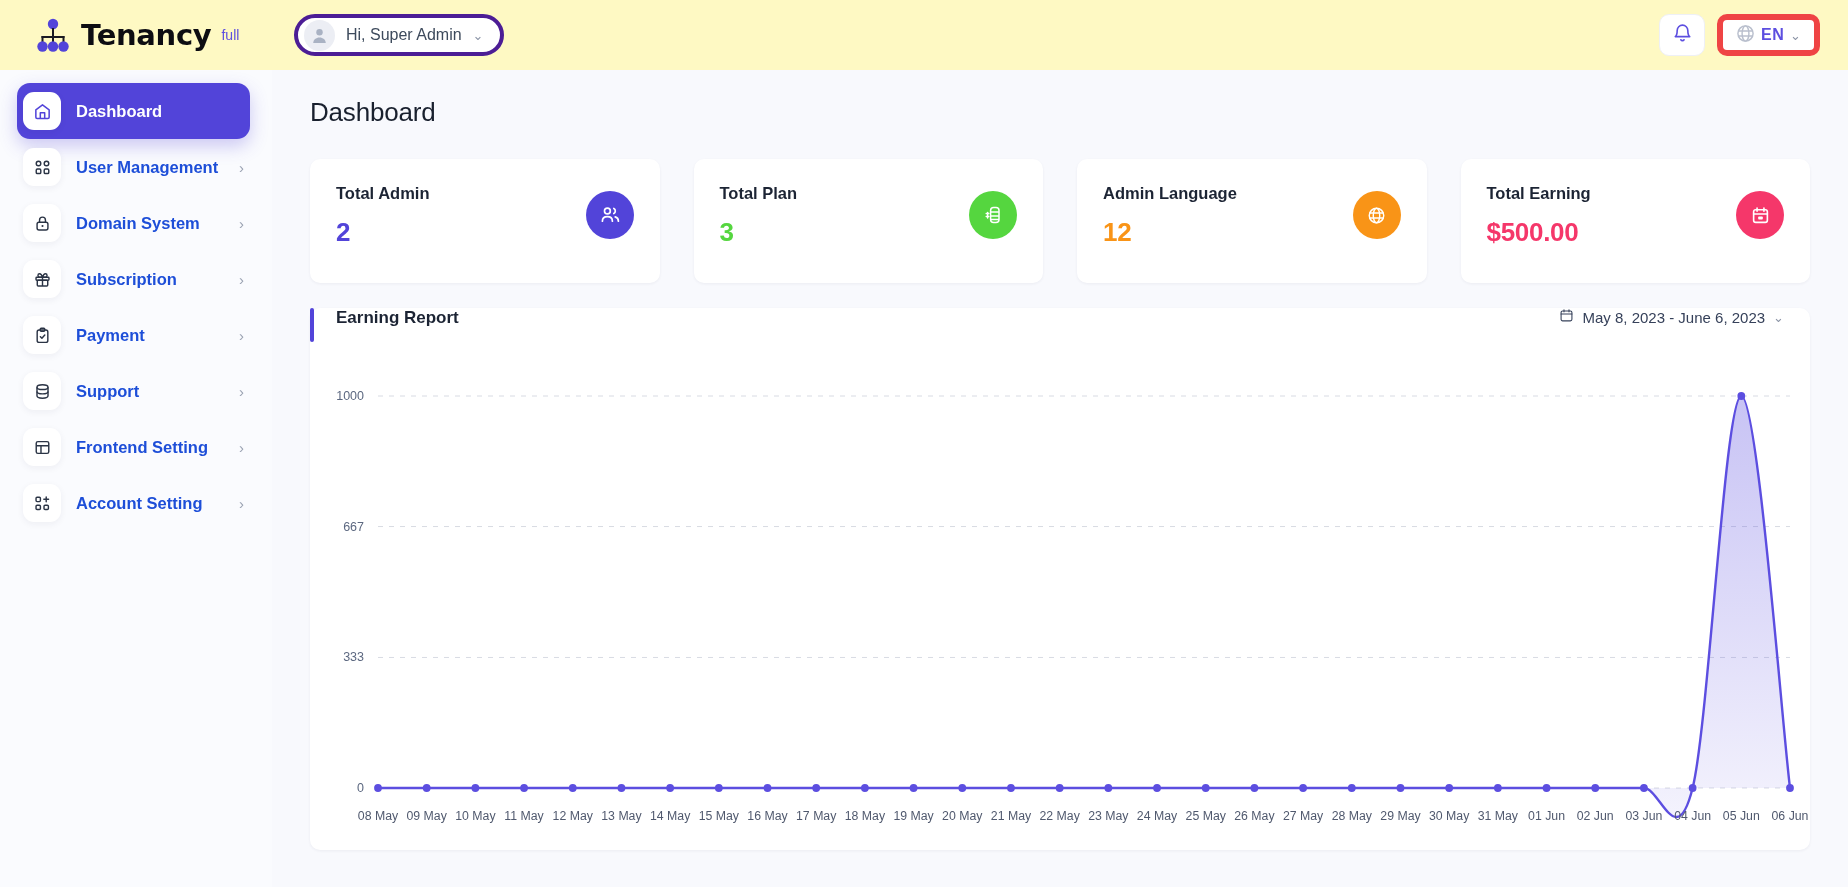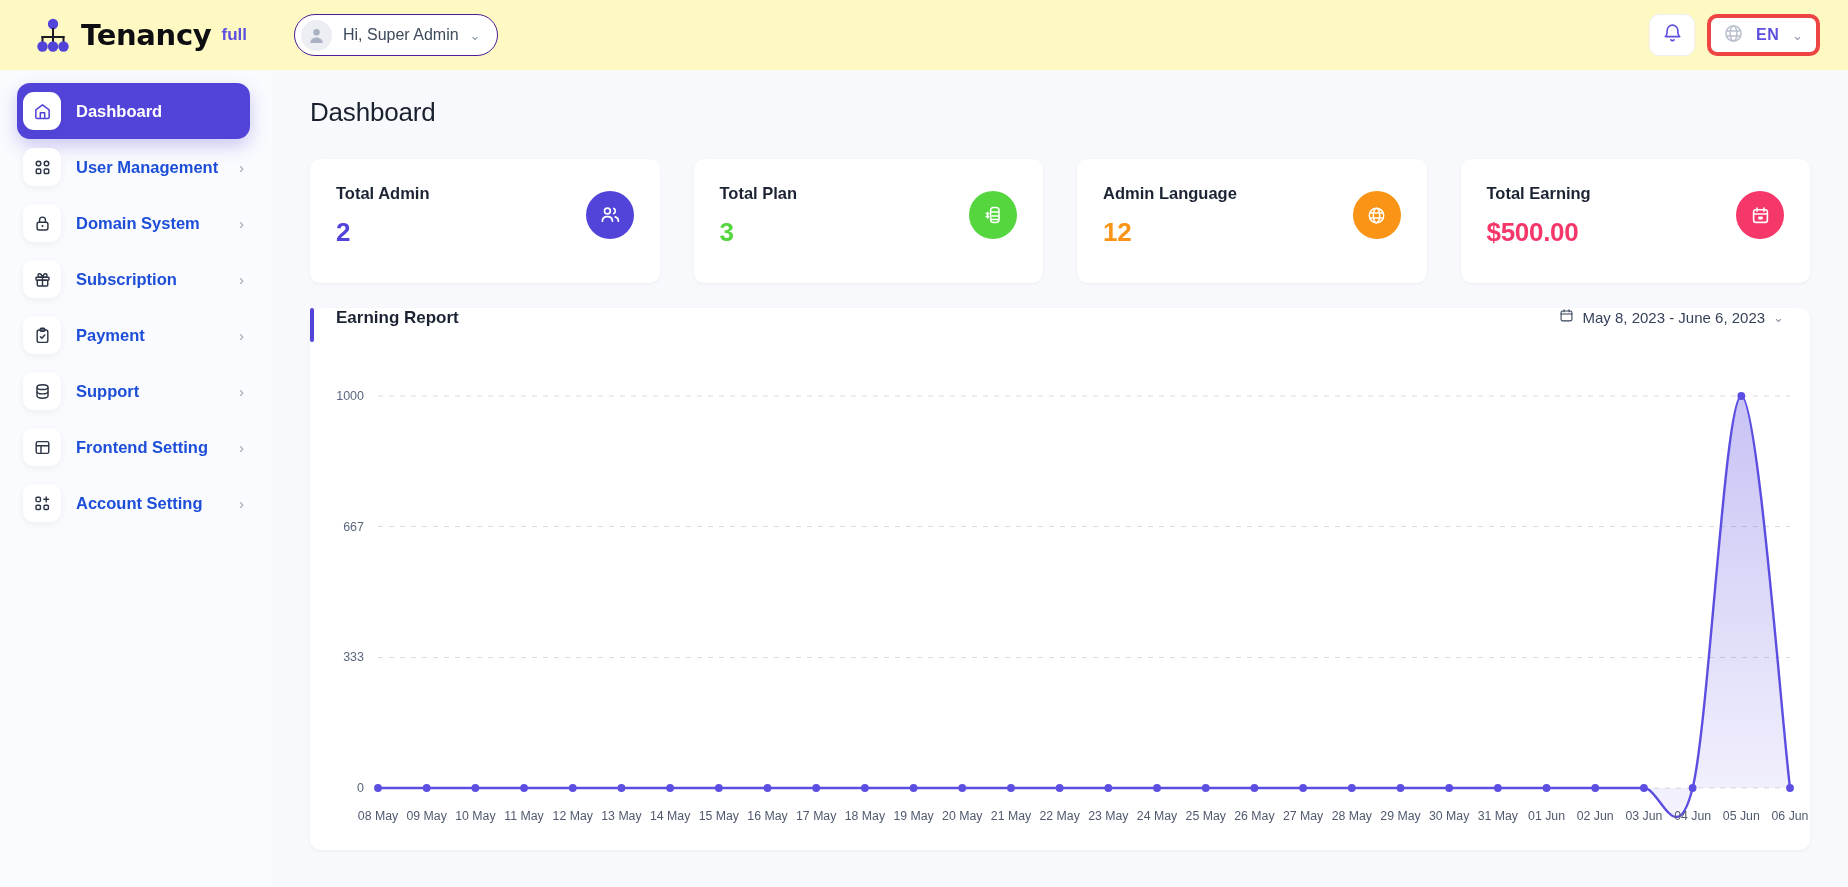--- a/index.html
+++ b/index.html
@@ -15,45 +15,45 @@
   .topbar {
     position: absolute; top: 0; left: 0; width: 1848px; height: 70px;
     background: #fef9c3; display: flex; align-items: center;
   }
   .logo-wrap { width: 248px; display: flex; align-items: center; padding-left: 34px; gap: 9px; }
   .logo-mark { width: 38px; height: 34px; flex: none; }
   .logo-text {
     font-size: 29px; font-weight: 700; color: #0d0d12; letter-spacing: -0.3px;
     font-family: "DejaVu Sans", sans-serif;
   }
-  .logo-sup { font-size: 17px; font-weight: 700; color: #5d4fe0; vertical-align: super; margin-left: 1px; }
+  .logo-sup { font-size: 14px; font-weight: 400; color: #5d4fe0; vertical-align: super; margin-left: 1px; }
 
   .user-pill {
     display: flex; align-items: center; gap: 11px;
     height: 42px; padding: 0 16px 0 6px;
-    background: #ffffff; border: 1px solid #4c1d95; border-radius: 21px;
+    background: #ffffff; border: 4px solid #4c1d95; border-radius: 21px;
     margin-left: 46px;
   }
   .avatar {
     width: 31px; height: 31px; border-radius: 50%; background: #eceef4;
     display: flex; align-items: center; justify-content: center; flex: none;
   }
   .user-name { font-size: 16px; color: #3d4a5c; font-weight: 400; }
   .chev { color: #8b94a6; font-size: 13px; line-height: 1; }
 
   .topbar-right {
     margin-left: auto; display: flex; align-items: center; gap: 12px; padding-right: 28px;
   }
   .icon-btn {
     width: 46px; height: 42px; background: #fff; border: 1px solid #eef0f6; border-radius: 10px;
     display: flex; align-items: center; justify-content: center;
   }
   .lang-btn {
-    height: 42px; padding: 0 13px; background: #fff; border: 4px solid #ef4444; border-radius: 10px;
-    display: flex; align-items: center; gap: 13px;
+    height: 42px; padding: 0 13px; background: #fff; border: 6px solid #ef4444; border-radius: 10px;
+    display: flex; align-items: center; gap: 6px;
   }
   .lang-code { font-size: 16px; color: #5d4fe0; font-weight: 600; letter-spacing: .4px; }
 
   
   .sidebar {
     position: absolute; top: 70px; left: 0; width: 272px; height: 817px;
     background: #fafbfe; padding-top: 13px;
   }
   .nav-item {
     display: flex; align-items: center; height: 56px; margin: 0 22px 0 17px;

